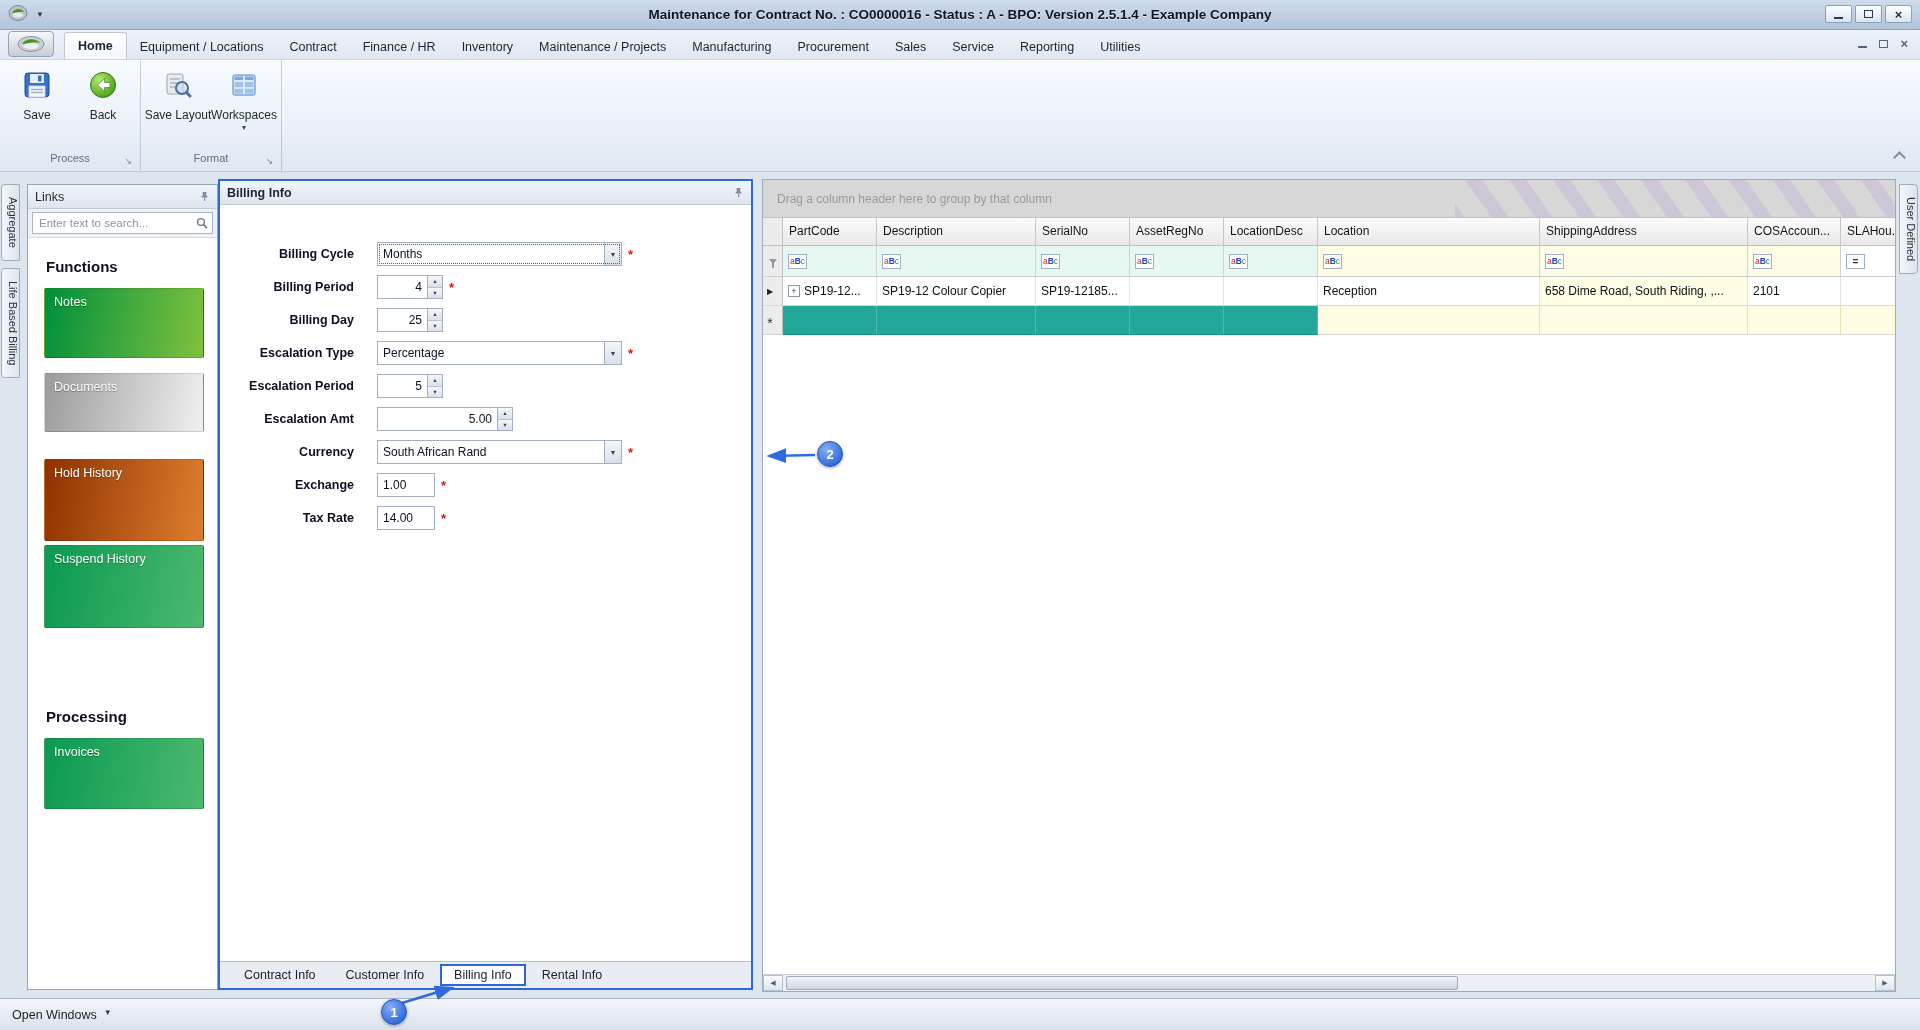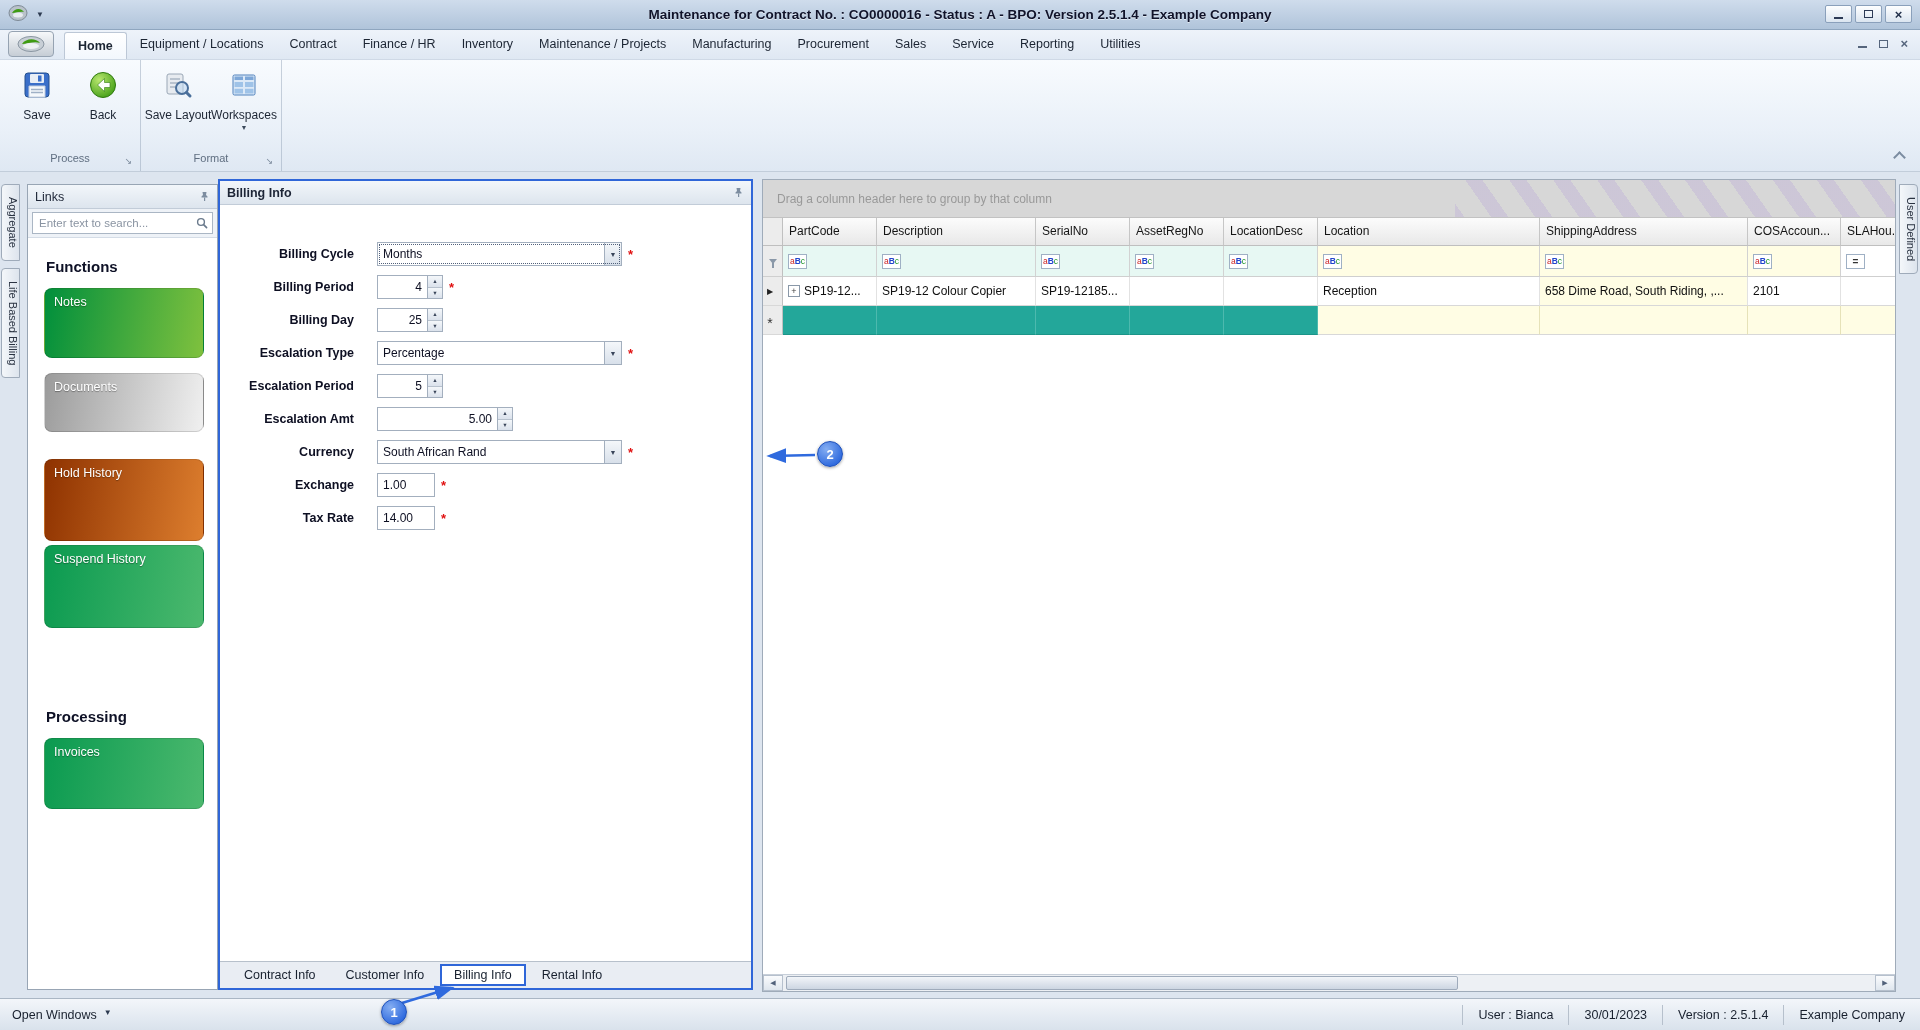--- a/index.html
+++ b/index.html
@@ -50,21 +50,21 @@
 
   
   .links-panel{position:absolute;left:27px;top:184px;width:191px;height:806px;background:#fff;border:1px solid #98a5b4;display:flex;flex-direction:column;}
   .search-row{padding:3px 4px;background:#eef2f7;border-bottom:1px solid #d4dce6;flex:0 0 auto;}
   .search-box{position:relative;}
   .search-box input{width:100%;height:22px;border:1px solid #aab6c4;font-size:11.5px;padding:0 22px 0 6px;color:#444;font-family:"Liberation Sans",sans-serif;background:#fff;}
   .search-box input::placeholder{color:#8a94a2;}
   .search-icon{position:absolute;right:5px;top:5px;}
   .links-body{flex:1;background:#fff;padding:12px 12px 0 16px;overflow:hidden;}
   .links-heading{font-size:15px;font-weight:bold;color:#0e1126;margin:8px 0 13px 2px;}
-  .link-btn{width:160px;border-radius:8px;color:#fff;font-size:12.5px;padding:6px 9px;text-shadow:0 1px 1px rgba(0,0,0,.35);border:1px solid rgba(0,0,0,.12);}
+  .link-btn{width:160px;border-radius:2px;color:#fff;font-size:12.5px;padding:6px 9px;text-shadow:0 1px 1px rgba(0,0,0,.35);border:1px solid rgba(0,0,0,.12);}
   .link-btn.green{background:linear-gradient(100deg,#008f3c,#7fc13e);}
   .link-btn.green2{background:linear-gradient(100deg,#0a9a50,#4cb96e);}
   .link-btn.silver{background:linear-gradient(100deg,#9b9b9b,#f0f0f0);}
   .link-btn.orange{background:linear-gradient(100deg,#8e3200,#dd7e2e);}
 
   
   .billing-panel{position:absolute;left:218px;top:179px;width:535px;height:811px;background:#fff;border:2px solid #2f66d8;display:flex;flex-direction:column;}
   .billing-panel .panel-header{font-weight:bold;}
   .billing-form{flex:1;padding-top:36px;overflow:hidden;}
   .form-row{display:flex;align-items:center;height:26px;margin-bottom:7px;}
@@ -158,21 +158,21 @@
   </div>
 
   <div class="ribbon-tabs">
     <div class="app-button">
       <svg width="30" height="18" viewBox="0 0 30 18">
           <ellipse cx="15" cy="9" rx="13" ry="7.5" fill="#c8cfd6" stroke="#8a96a2"></ellipse>
           <path d="M6 9c4-6 14-6 18-1-6-2-12 1-18 1z" fill="#3f9b13"></path>
           <ellipse cx="15" cy="11" rx="8" ry="3" fill="#eef1f4"></ellipse>
         </svg>
     </div>
-    <div style="display:flex;align-items:flex-start;">
+    <div style="display:flex;align-items:flex-end;">
         <div class="rtab active">Home</div>
         <div class="rtab">Equipment / Locations</div>
         <div class="rtab">Contract</div>
         <div class="rtab">Finance / HR</div>
         <div class="rtab">Inventory</div>
         <div class="rtab">Maintenance / Projects</div>
         <div class="rtab">Manufacturing</div>
         <div class="rtab">Procurement</div>
         <div class="rtab">Sales</div>
         <div class="rtab">Service</div>
@@ -473,26 +473,20 @@
       <div class="hs-thumb"></div>
       <div class="hs-btn hs-right">▶</div>
     </div>
   </div>
 
   <div class="statusbar">
     <div class="sb-left">
       <span>Open Windows</span>
       <span class="sb-caret">▼</span>
     </div>
-    <div class="sb-right">
-        <div class="sb-item">User : Bianca</div>
-        <div class="sb-item">30/01/2023</div>
-        <div class="sb-item">Version : 2.5.1.4</div>
-        <div class="sb-item">Example Company</div>
-      </div>
   </div>
 
   <svg class="arrows">
     <defs>
       <marker id="ah" markerWidth="9" markerHeight="8" refX="6.5" refY="3" orient="auto">
         <path d="M0 0 L8 3 L0 6 z" fill="#2f6ade"></path>
       </marker>
     </defs>
     <line x1="402" y1="1003" x2="451" y2="988" stroke="#2f6ade" stroke-width="2.5" marker-end="url(#ah)"></line>
     <line x1="815" y1="455" x2="770" y2="456" stroke="#2f6ade" stroke-width="2.5" marker-end="url(#ah)"></line>

